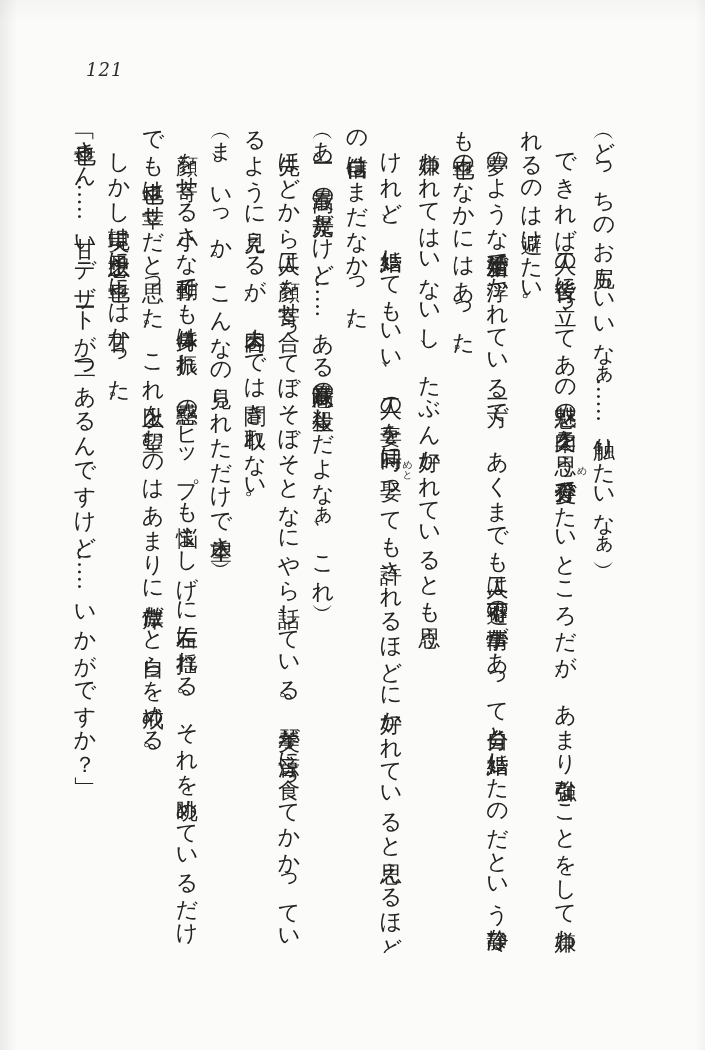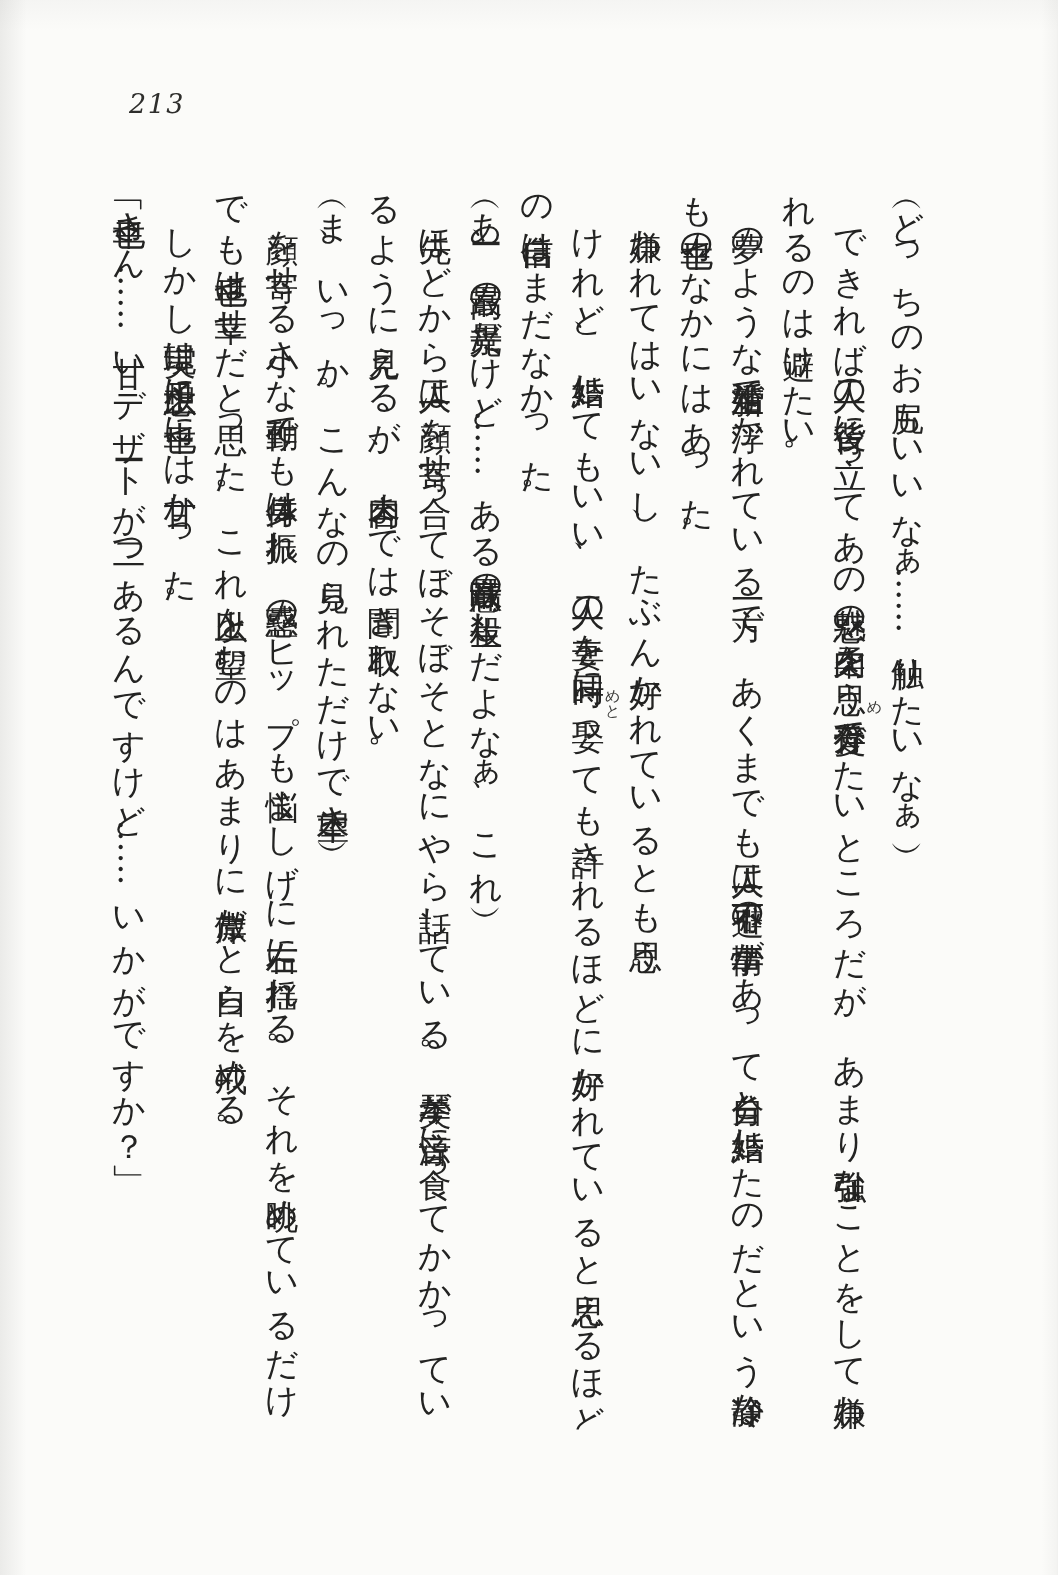--- a/index.html
+++ b/index.html
@@ -64,21 +64,21 @@
   ruby rt {
     font-size: 10px;
     letter-spacing: 0;
     color: #3a3a38;
   }
 </style>
 </head>
 <body>
 
 <div class="page">
-  <div class="page-number">213</div>
+  <div class="page-number">121</div>
   <div class="text-block">
       <p class="bracket">（どっちのお尻もいいなぁ……触りたいなぁ）</p>
       <p>できれば二人の背後に立ってあの魅惑の柔肉を思う存分<ruby>愛<rt>め</rt></ruby>でたいところだが、あまり強引なことをして嫌われるのは避けたい。</p>
       <p>夢のような新婚生活で浮かれている一方で、あくまでも二人は不可避の事情があって自分と結婚したのだという冷静な認識も幸也のなかにはあった。</p>
       <p>嫌われてはいないし、たぶん好かれているとも思う。</p>
       <p>けれど、結婚してもいい、二人の妻を同時に<ruby>娶<rt>めと</rt></ruby>っても許されるほどに好かれていると思えるほどの自信はまだなかった。</p>
       <p class="bracket">（あー、最高の光景だけど……ある意味最高の生殺しだよなぁ、これ）</p>
       <p>先ほどから二人は顔を寄せ合ってぼそぼそとなにやら話している。美琴が涼音に食ってかかっているように見えるが、内容までは聞き取れない。</p>
       <p class="bracket">（ま、いっか。こんなの見られただけで本望さ）</p>
       <p>顔を寄せる小さな動作でも身体は振れ、蠱惑のヒップも悩ましげに左右に揺れる。それを眺めているだけでも幸也は幸せだと思った。これ以上を望むのはあまりに傲岸だと自らを戒める。</p>

